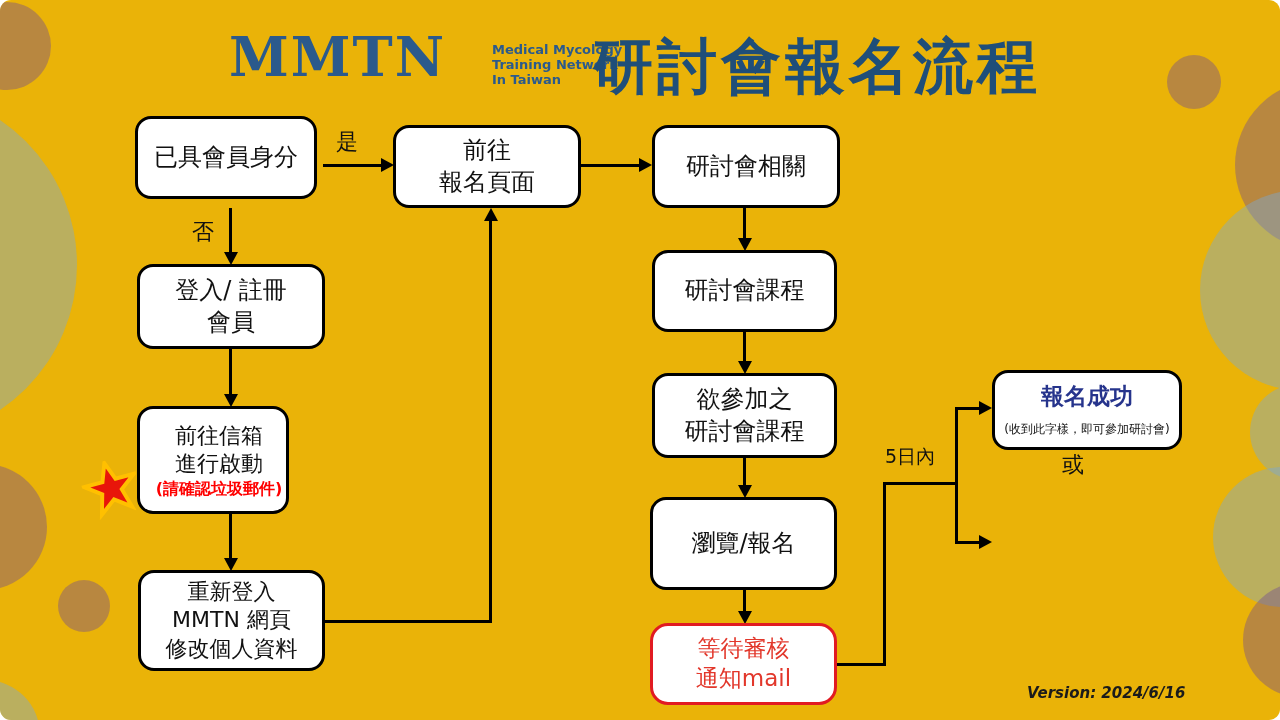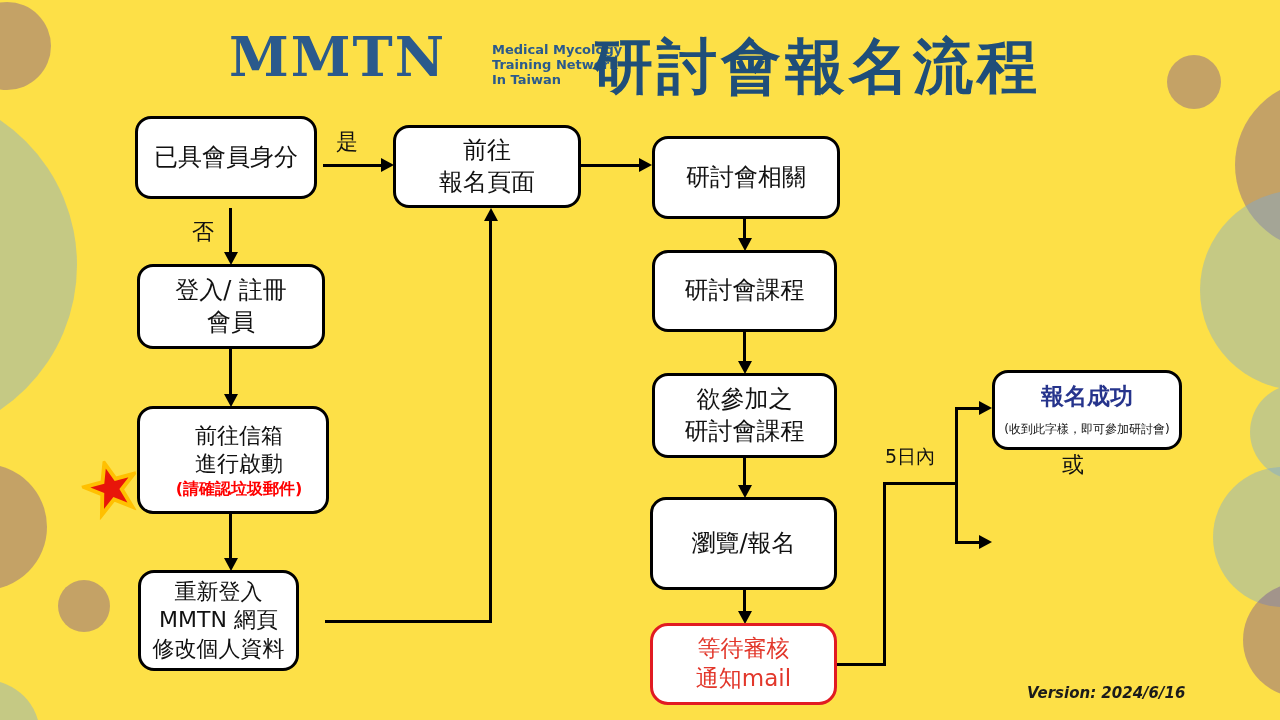--- a/index.html
+++ b/index.html
@@ -1,18 +1,18 @@
 <!DOCTYPE html>
 <html><head>
 <meta charset="utf-8">
 <style>
   html,body{margin:0;padding:0;background:#fff;}
   .canvas{
-    position:relative;width:1280px;height:720px;background:#fde047;
-    overflow:hidden;font-family:"DejaVu Sans",sans-serif;
+    position:relative;width:1280px;height:720px;background:#eab308;
+    overflow:hidden;font-family:"DejaVu Sans",sans-serif;border-radius:11px;
   }
   
   .circle{position:absolute;border-radius:50%;z-index:0;}
   .c-purple{background:rgba(110,70,150,0.40);}
   .c-blue{background:rgba(120,170,218,0.42);}
 
   
   .logo-acronym{
     position:absolute;left:229px;top:30px;z-index:2;
     font-family:"DejaVu Serif",serif;font-weight:bold;
@@ -87,40 +87,40 @@
 
   <div class="node" style="left:135px;top:116px;width:182px;height:83px;">
     <div class="nl">已具會員身分</div>
   </div>
 
   <div class="node" style="left:393px;top:125px;width:188px;height:83px;">
     <div class="nl">前往</div>
     <div class="nl">報名頁面</div>
   </div>
 
-  <div class="node" style="left:652px;top:136px;width:188px;height:83px;">
+  <div class="node" style="left:652px;top:125px;width:188px;height:83px;">
     <div class="nl">研討會相關</div>
   </div>
 
   <div class="node" style="left:137px;top:264px;width:188px;height:85px;">
     <div class="nl">登入/ 註冊</div>
     <div class="nl">會員</div>
   </div>
 
-  <div class="node" style="left:137px;top:406px;width:192px;height:108px;padding-left:12px;">
+  <div class="node" style="left:137px;top:406px;width:152px;height:108px;padding-left:12px;">
     <div class="nl-sm">前往信箱</div>
     <div class="nl-sm">進行啟動</div>
     <div class="note-red">(請確認垃圾郵件)</div>
   </div>
 
   <svg class="star" viewBox="0 0 100 100">
     <polygon points="50,4 62,36 96,36 68,57 78,92 50,71 22,92 32,57 4,36 38,36" fill="#E8150A" stroke="#FFC000" stroke-width="7" stroke-linejoin="miter"></polygon>
   </svg>
 
-  <div class="node" style="left:138px;top:570px;width:161px;height:101px;">
+  <div class="node" style="left:138px;top:570px;width:187px;height:101px;">
     <div class="nl-sm">重新登入</div>
     <div class="nl-sm">MMTN 網頁</div>
     <div class="nl-sm">修改個人資料</div>
   </div>
 
   <div class="node" style="left:652px;top:250px;width:185px;height:82px;">
     <div class="nl">研討會課程</div>
   </div>
 
   <div class="node" style="left:652px;top:373px;width:185px;height:85px;">

